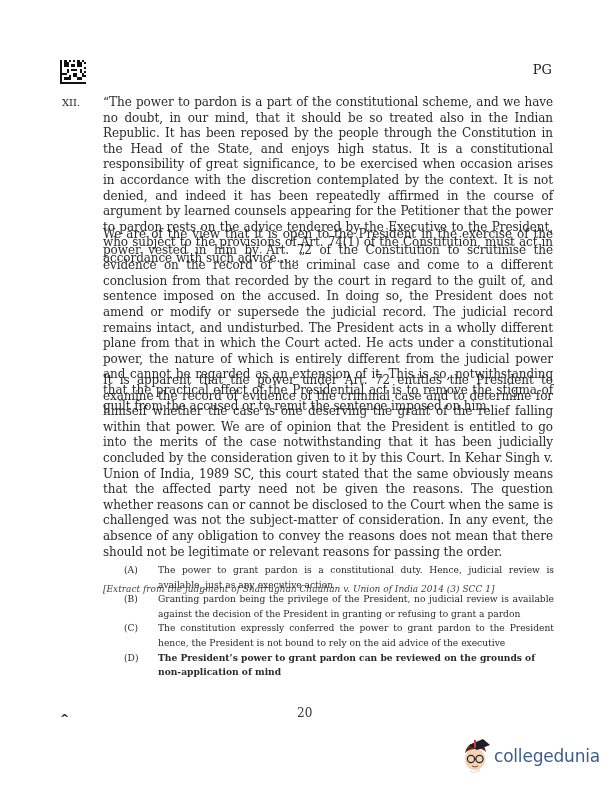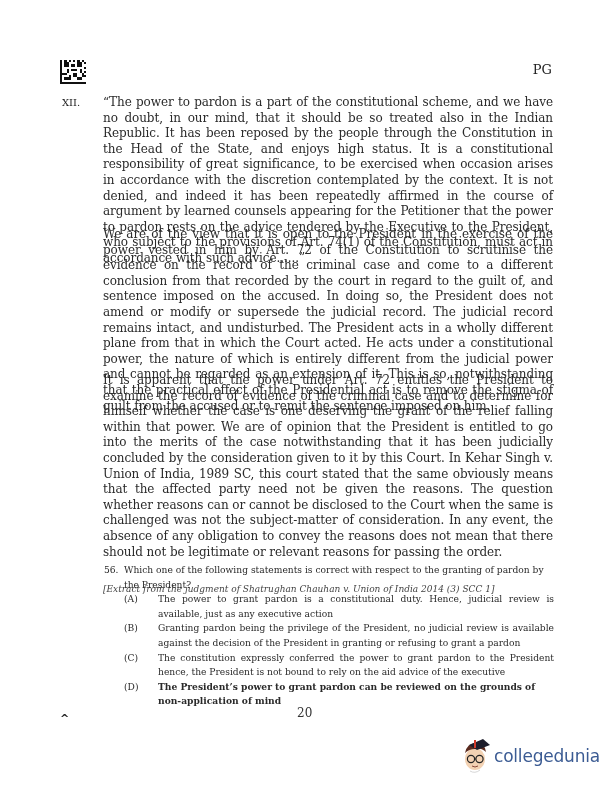--- a/index.html
+++ b/index.html
@@ -62,24 +62,20 @@
 <div class="code">PG</div>
 
 <div class="section-label">XII.</div>
 <p class="block p1" style="margin:0">“The power to pardon is a part of the constitutional scheme, and we have no doubt, in our mind, that it should be so treated also in the Indian Republic. It has been reposed by the people through the Constitution in the Head of the State, and enjoys high status. It is a constitutional responsibility of great significance, to be exercised when occasion arises in accordance with the discretion contemplated by the context. It is not denied, and indeed it has been repeatedly affirmed in the course of argument by learned counsels appearing for the Petitioner that the power to pardon rests on the advice tendered by the Executive to the President, who subject to the provisions of Art. 74(1) of the Constitution, must act in accordance with such advice......”</p>
 <p class="block p2" style="margin:0">We are of the view that it is open to the President in the exercise of the power vested in him by Art. 72 of the Constitution to scrutinise the evidence on the record of the criminal case and come to a different conclusion from that recorded by the court in regard to the guilt of, and sentence imposed on the accused. In doing so, the President does not amend or modify or supersede the judicial record. The judicial record remains intact, and undisturbed. The President acts in a wholly different plane from that in which the Court acted. He acts under a constitutional power, the nature of which is entirely different from the judicial power and cannot be regarded as an extension of it. This is so, notwithstanding that the practical effect of the Presidential act is to remove the stigma of guilt from the accused or to remit the sentence imposed on him.</p>
 <p class="block p3" style="margin:0">It is apparent that the power under Art. 72 entitles the President to examine the record of evidence of the criminal case and to determine for himself whether the case is one deserving the grant of the relief falling within that power. We are of opinion that the President is entitled to go into the merits of the case notwithstanding that it has been judicially concluded by the consideration given to it by this Court. In Kehar Singh v. Union of India, 1989 SC, this court stated that the same obviously means that the affected party need not be given the reasons. The question whether reasons can or cannot be disclosed to the Court when the same is challenged was not the subject-matter of consideration. In any event, the absence of any obligation to convey the reasons does not mean that there should not be legitimate or relevant reasons for passing the order.</p>
 
 <div class="citation">[Extract from the judgment of Shatrughan Chauhan v. Union of India 2014 (3) SCC 1]</div>
 
 <div class="question">
-  <div class="q-stem">
-    <span class="q-num">56.</span>
-    <span class="q-text">Which one of the following statements is correct with respect to the granting of pardon by the President?</span>
-  </div>
   <div class="opt">
     <span class="opt-label">(A)</span>
     <span class="opt-text">The power to grant pardon is a constitutional duty. Hence, judicial review is available, just as any executive action</span>
   </div>
   <div class="opt">
     <span class="opt-label">(B)</span>
     <span class="opt-text">Granting pardon being the privilege of the President, no judicial review is available against the decision of the President in granting or refusing to grant a pardon</span>
   </div>
   <div class="opt">
     <span class="opt-label">(C)</span>

